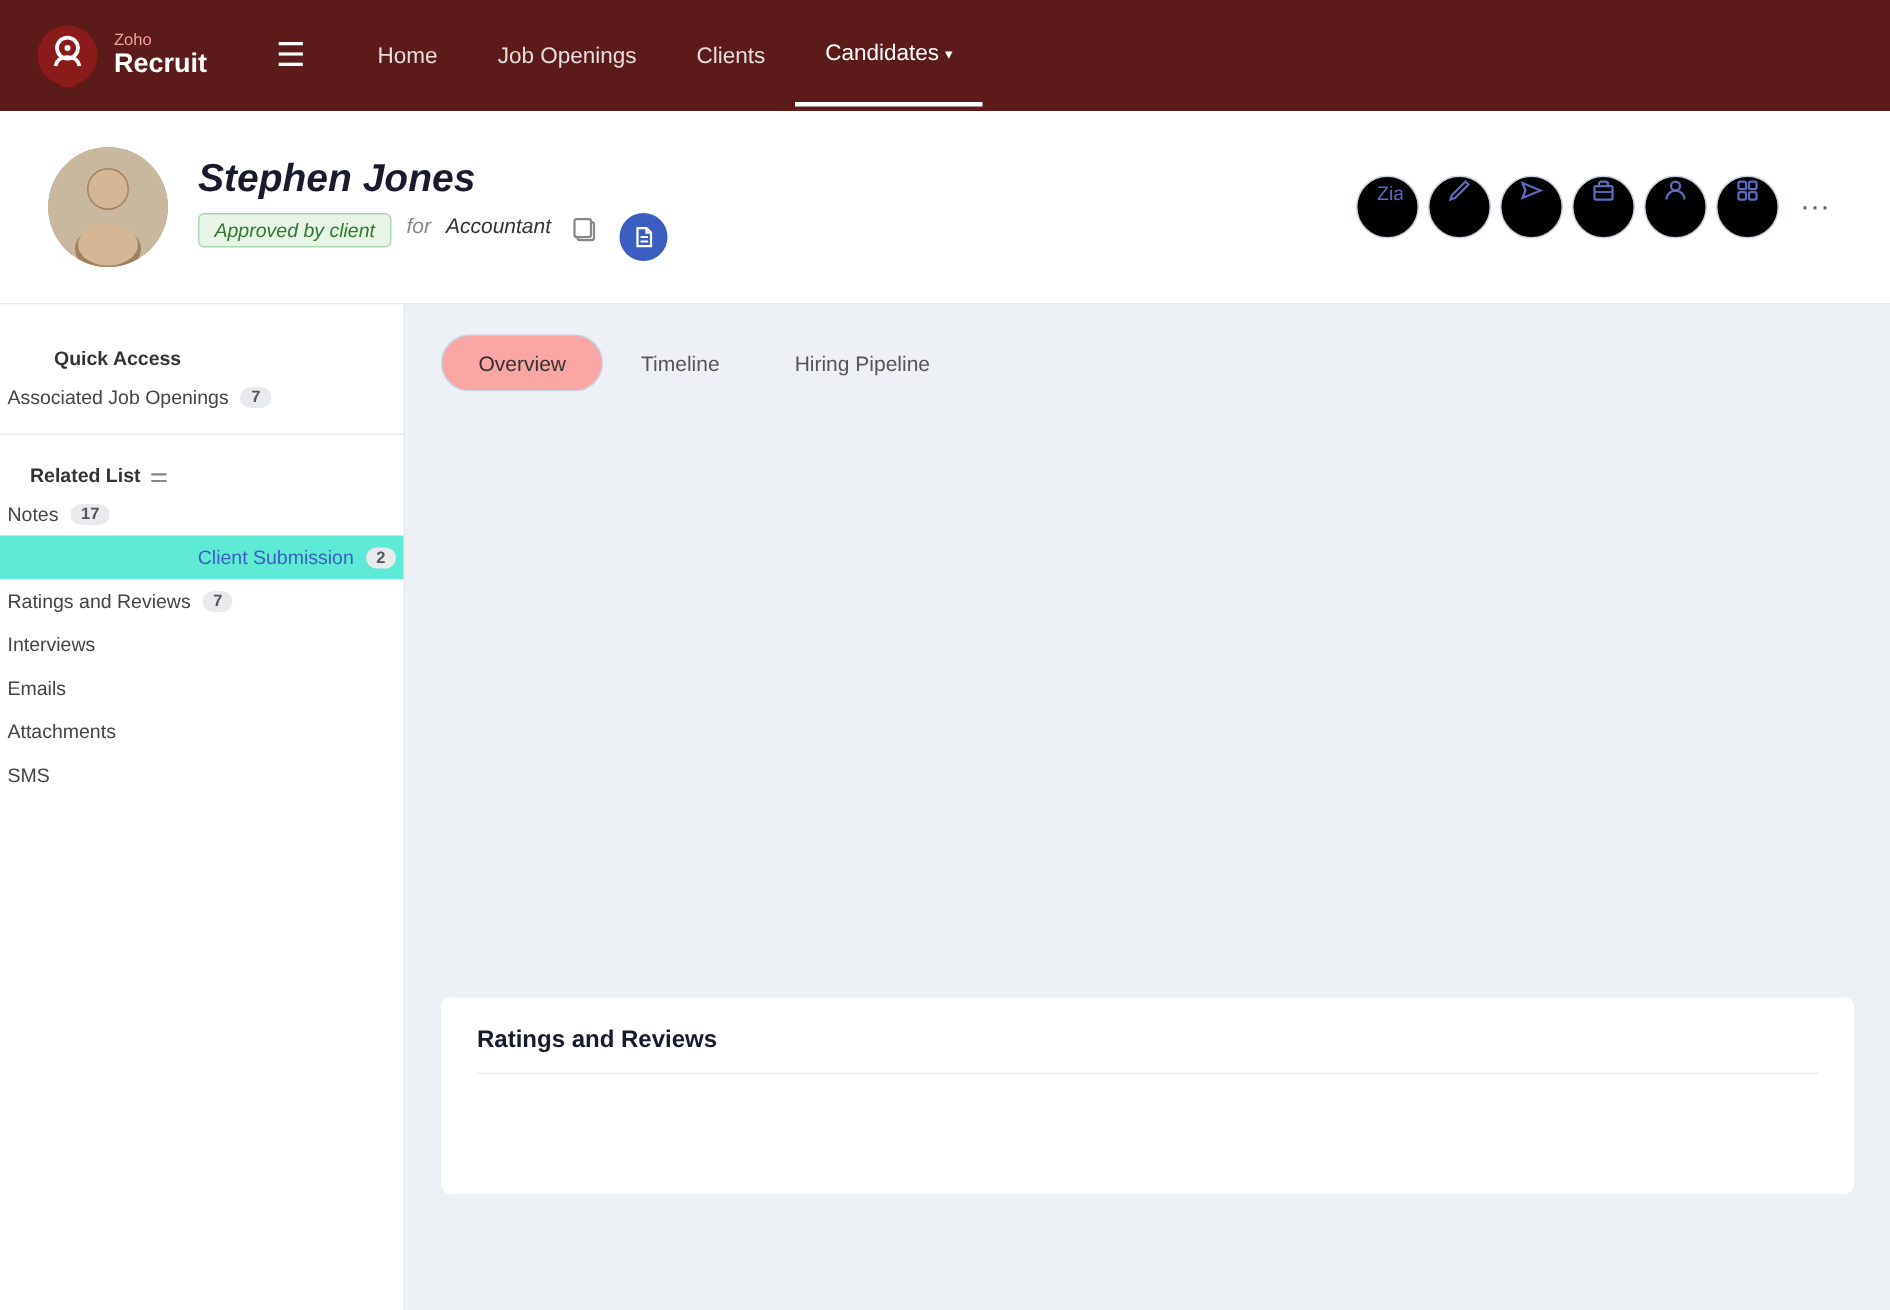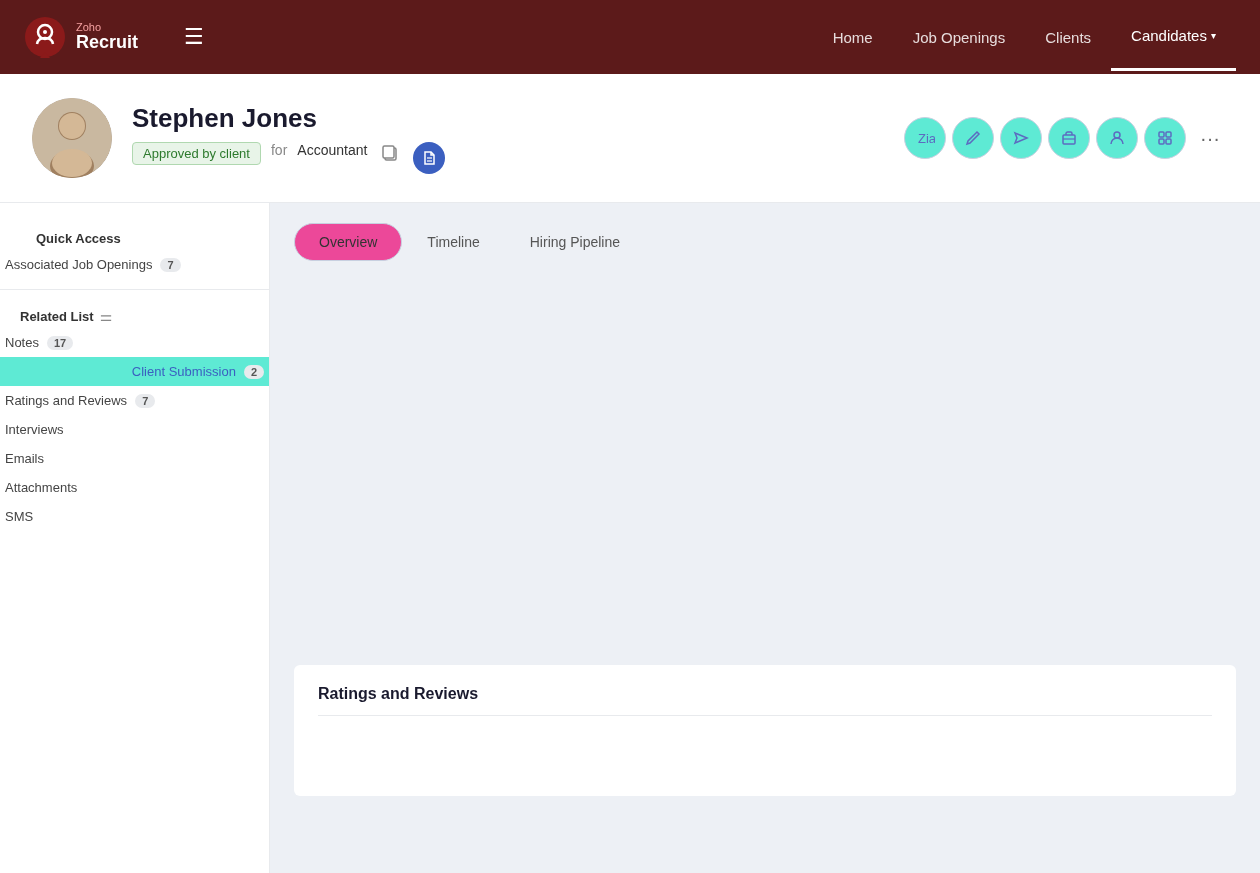--- a/index.html
+++ b/index.html
@@ -24,21 +24,21 @@
       min-width: 140px;
     }
     .logo-icon {
       width: 42px;
       height: 42px;
     }
     .logo-text { display: flex; flex-direction: column; line-height: 1.1; }
     .logo-zoho { font-size: 11px; font-weight: 400; color: #f5a0a0; }
     .logo-recruit { font-size: 18px; font-weight: 700; color: white; }
     .nav-hamburger { color: white; font-size: 22px; cursor: pointer; margin-right: 8px; }
-    .nav-links { display: flex; gap: 0; align-items: center; flex: 1; justify-content: flex-end; }
+    .nav-links { display: flex; gap: 0; align-items: center; flex: 1; }
     .nav-link {
       color: rgba(255,255,255,0.85);
       text-decoration: none;
       font-size: 15px;
       padding: 24px 20px;
       cursor: pointer;
       white-space: nowrap;
     }
     .nav-link.active {
       color: white;
@@ -70,21 +70,21 @@
     .avatar-img {
       width: 80px;
       height: 80px;
       border-radius: 50%;
       background: linear-gradient(135deg, #c8b8a0 0%, #a89070 100%);
       display: flex;
       align-items: center;
       justify-content: center;
       font-size: 32px;
     }
-    .profile-info { flex: 1; }
+    .profile-info { flex: 1; font-style: italic; }
     .profile-name {
       font-size: 26px;
       font-weight: 600;
       color: #1a1a2e;
       margin-bottom: 8px;
     }
     .profile-meta {
       display: flex;
       align-items: flex-start;
       gap: 10px;
@@ -125,24 +125,23 @@
       display: flex;
       align-items: center;
       gap: 6px;
       margin-left: auto;
     }
     .action-icon-btn {
       width: 42px;
       height: 42px;
       border-radius: 50%;
       border: 1.5px solid #c8d0e0;
-      background: #5eead4;
-      cursor: pointer;
-      display: flex;
-      align-items: center;
+      background: #000000;
+      cursor: pointer;
+      display: flex;
       justify-content: center;
       color: #5c6bc0;
       font-size: 16px;
     }
     .more-btn {
       background: none;
       border: none;
       cursor: pointer;
       font-size: 20px;
       color: #666;
@@ -225,21 +224,21 @@
     .tab {
       padding: 10px 24px;
       font-size: 14px;
       color: #555;
       cursor: pointer;
       border: 1px solid transparent;
       border-radius: 20px;
       white-space: nowrap;
     }
     .tab.active {
-      background: #ec4899;
+      background: #fca5a5;
       border: 1.5px solid #c8d0e0;
       color: #333;
       font-weight: 500;
     }
 
     
     .overview-content {
       flex: 1;
       background: #edf0f5;
       padding: 16px 24px;

